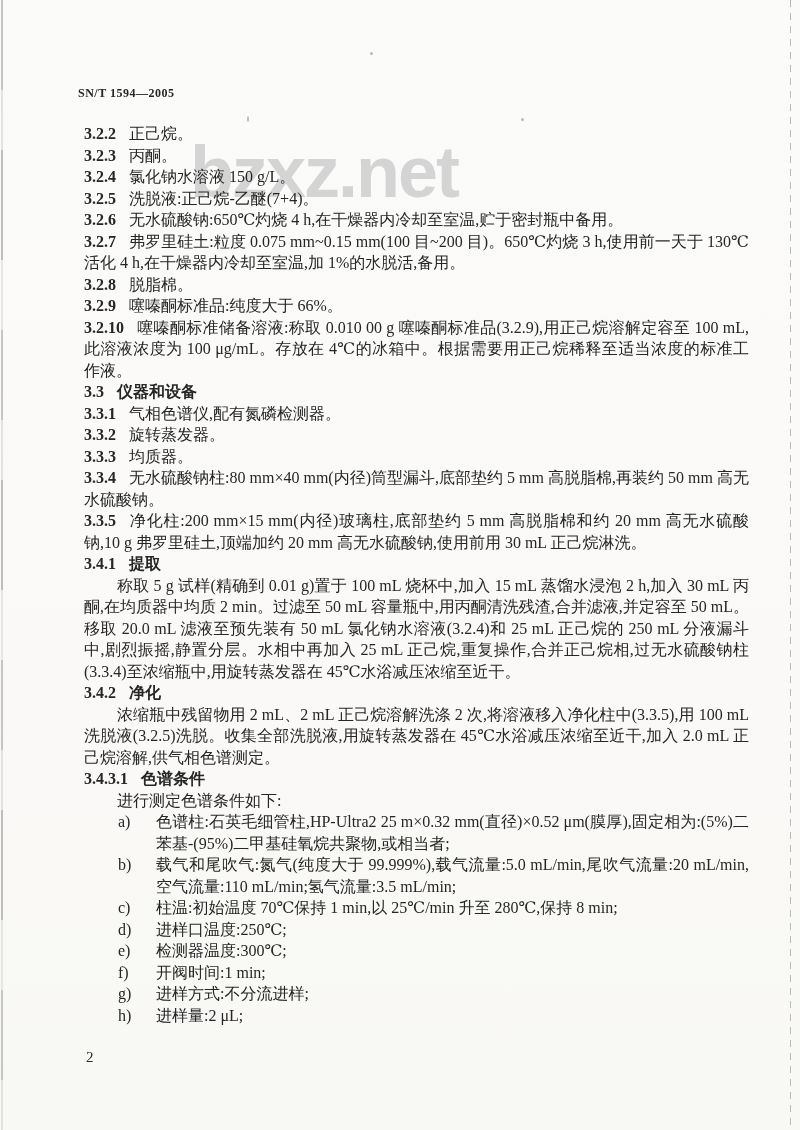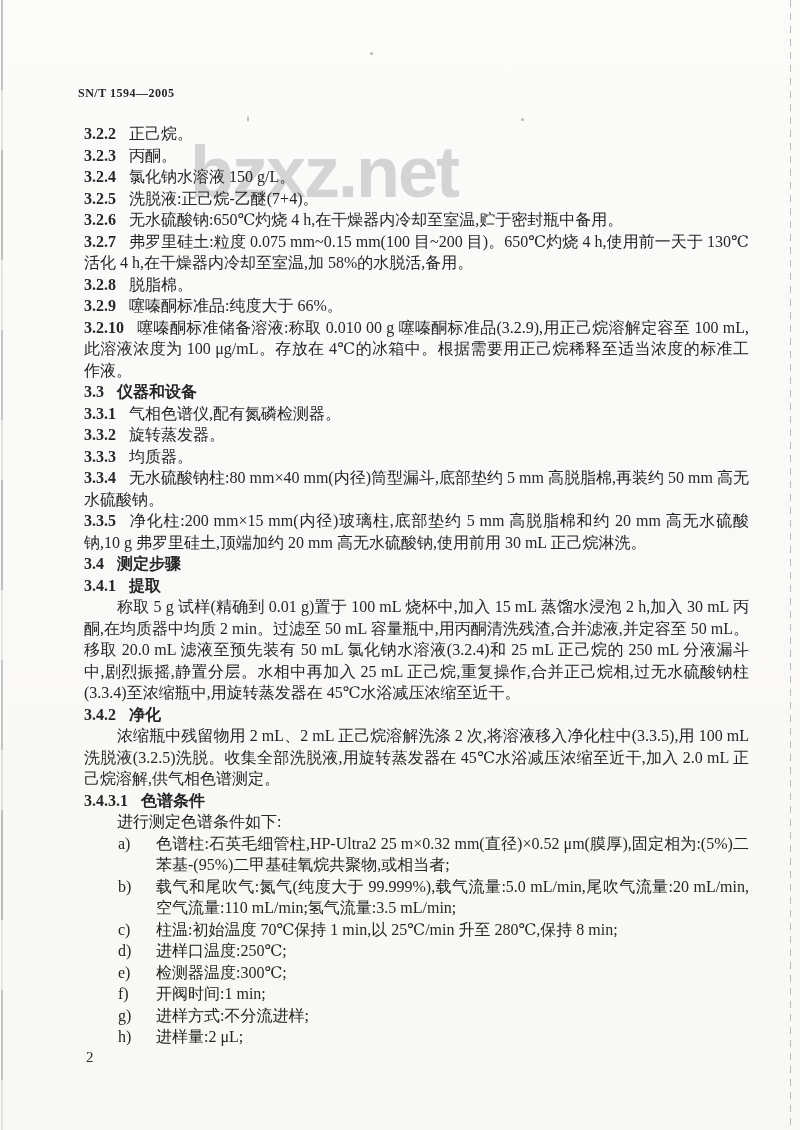--- a/index.html
+++ b/index.html
@@ -75,31 +75,30 @@
   <div class="watermark">bzxz.net</div>
 
   <div class="doc-header">SN/T 1594—2005</div>
 
   <div class="doc-body">
       <div class="block clause"><span class="num">3.2.2</span><span class="txt">正己烷。</span></div>
       <div class="block clause"><span class="num">3.2.3</span><span class="txt">丙酮。</span></div>
       <div class="block clause"><span class="num">3.2.4</span><span class="txt">氯化钠水溶液 150 g/L。</span></div>
       <div class="block clause"><span class="num">3.2.5</span><span class="txt">洗脱液:正己烷-乙醚(7+4)。</span></div>
       <div class="block clause"><span class="num">3.2.6</span><span class="txt">无水硫酸钠:650℃灼烧 4 h,在干燥器内冷却至室温,贮于密封瓶中备用。</span></div>
-      <div class="block clause"><span class="num">3.2.7</span><span class="txt">弗罗里硅土:粒度 0.075 mm~0.15 mm(100 目~200 目)。650℃灼烧 4 h,使用前一天于 130℃活化 4 h,在干燥器内冷却至室温,加 58%的水脱活,备用。</span></div>
+      <div class="block clause"><span class="num">3.2.7</span><span class="txt">弗罗里硅土:粒度 0.075 mm~0.15 mm(100 目~200 目)。650℃灼烧 3 h,使用前一天于 130℃活化 4 h,在干燥器内冷却至室温,加 1%的水脱活,备用。</span></div>
       <div class="block clause"><span class="num">3.2.8</span><span class="txt">脱脂棉。</span></div>
       <div class="block clause"><span class="num">3.2.9</span><span class="txt">噻嗪酮标准品:纯度大于 66%。</span></div>
       <div class="block clause"><span class="num">3.2.10</span><span class="txt">噻嗪酮标准储备溶液:称取 0.010 00 g 噻嗪酮标准品(3.2.9),用正己烷溶解定容至 100 mL,此溶液浓度为 100 μg/mL。存放在 4℃的冰箱中。根据需要用正己烷稀释至适当浓度的标准工作液。</span></div>
       <div class="block heading"><span class="num">3.3</span><span class="txt">仪器和设备</span></div>
       <div class="block clause"><span class="num">3.3.1</span><span class="txt">气相色谱仪,配有氮磷检测器。</span></div>
       <div class="block clause"><span class="num">3.3.2</span><span class="txt">旋转蒸发器。</span></div>
       <div class="block clause"><span class="num">3.3.3</span><span class="txt">均质器。</span></div>
       <div class="block clause"><span class="num">3.3.4</span><span class="txt">无水硫酸钠柱:80 mm×40 mm(内径)筒型漏斗,底部垫约 5 mm 高脱脂棉,再装约 50 mm 高无水硫酸钠。</span></div>
       <div class="block clause"><span class="num">3.3.5</span><span class="txt">净化柱:200 mm×15 mm(内径)玻璃柱,底部垫约 5 mm 高脱脂棉和约 20 mm 高无水硫酸钠,10 g 弗罗里硅土,顶端加约 20 mm 高无水硫酸钠,使用前用 30 mL 正己烷淋洗。</span></div>
-      <div class="block heading"><span class="num">3.4</span><span class="txt">测定步骤</span></div>
       <div class="block heading"><span class="num">3.4.1</span><span class="txt">提取</span></div>
       <div class="block para"><span class="txt">称取 5 g 试样(精确到 0.01 g)置于 100 mL 烧杯中,加入 15 mL 蒸馏水浸泡 2 h,加入 30 mL 丙酮,在均质器中均质 2 min。过滤至 50 mL 容量瓶中,用丙酮清洗残渣,合并滤液,并定容至 50 mL。移取 20.0 mL 滤液至预先装有 50 mL 氯化钠水溶液(3.2.4)和 25 mL 正己烷的 250 mL 分液漏斗中,剧烈振摇,静置分层。水相中再加入 25 mL 正己烷,重复操作,合并正己烷相,过无水硫酸钠柱(3.3.4)至浓缩瓶中,用旋转蒸发器在 45℃水浴减压浓缩至近干。</span></div>
       <div class="block heading"><span class="num">3.4.2</span><span class="txt">净化</span></div>
       <div class="block para"><span class="txt">浓缩瓶中残留物用 2 mL、2 mL 正己烷溶解洗涤 2 次,将溶液移入净化柱中(3.3.5),用 100 mL 洗脱液(3.2.5)洗脱。收集全部洗脱液,用旋转蒸发器在 45℃水浴减压浓缩至近干,加入 2.0 mL 正己烷溶解,供气相色谱测定。</span></div>
       <div class="block heading"><span class="num">3.4.3.1</span><span class="txt">色谱条件</span></div>
       <div class="block para"><span class="txt">进行测定色谱条件如下:</span></div>
       <div class="block list"><span class="marker">a)</span><span class="txt">色谱柱:石英毛细管柱,HP-Ultra2 25 m×0.32 mm(直径)×0.52 μm(膜厚),固定相为:(5%)二苯基-(95%)二甲基硅氧烷共聚物,或相当者;</span></div>
       <div class="block list"><span class="marker">b)</span><span class="txt">载气和尾吹气:氮气(纯度大于 99.999%),载气流量:5.0 mL/min,尾吹气流量:20 mL/min,空气流量:110 mL/min;氢气流量:3.5 mL/min;</span></div>
       <div class="block list"><span class="marker">c)</span><span class="txt">柱温:初始温度 70℃保持 1 min,以 25℃/min 升至 280℃,保持 8 min;</span></div>
       <div class="block list"><span class="marker">d)</span><span class="txt">进样口温度:250℃;</span></div>

